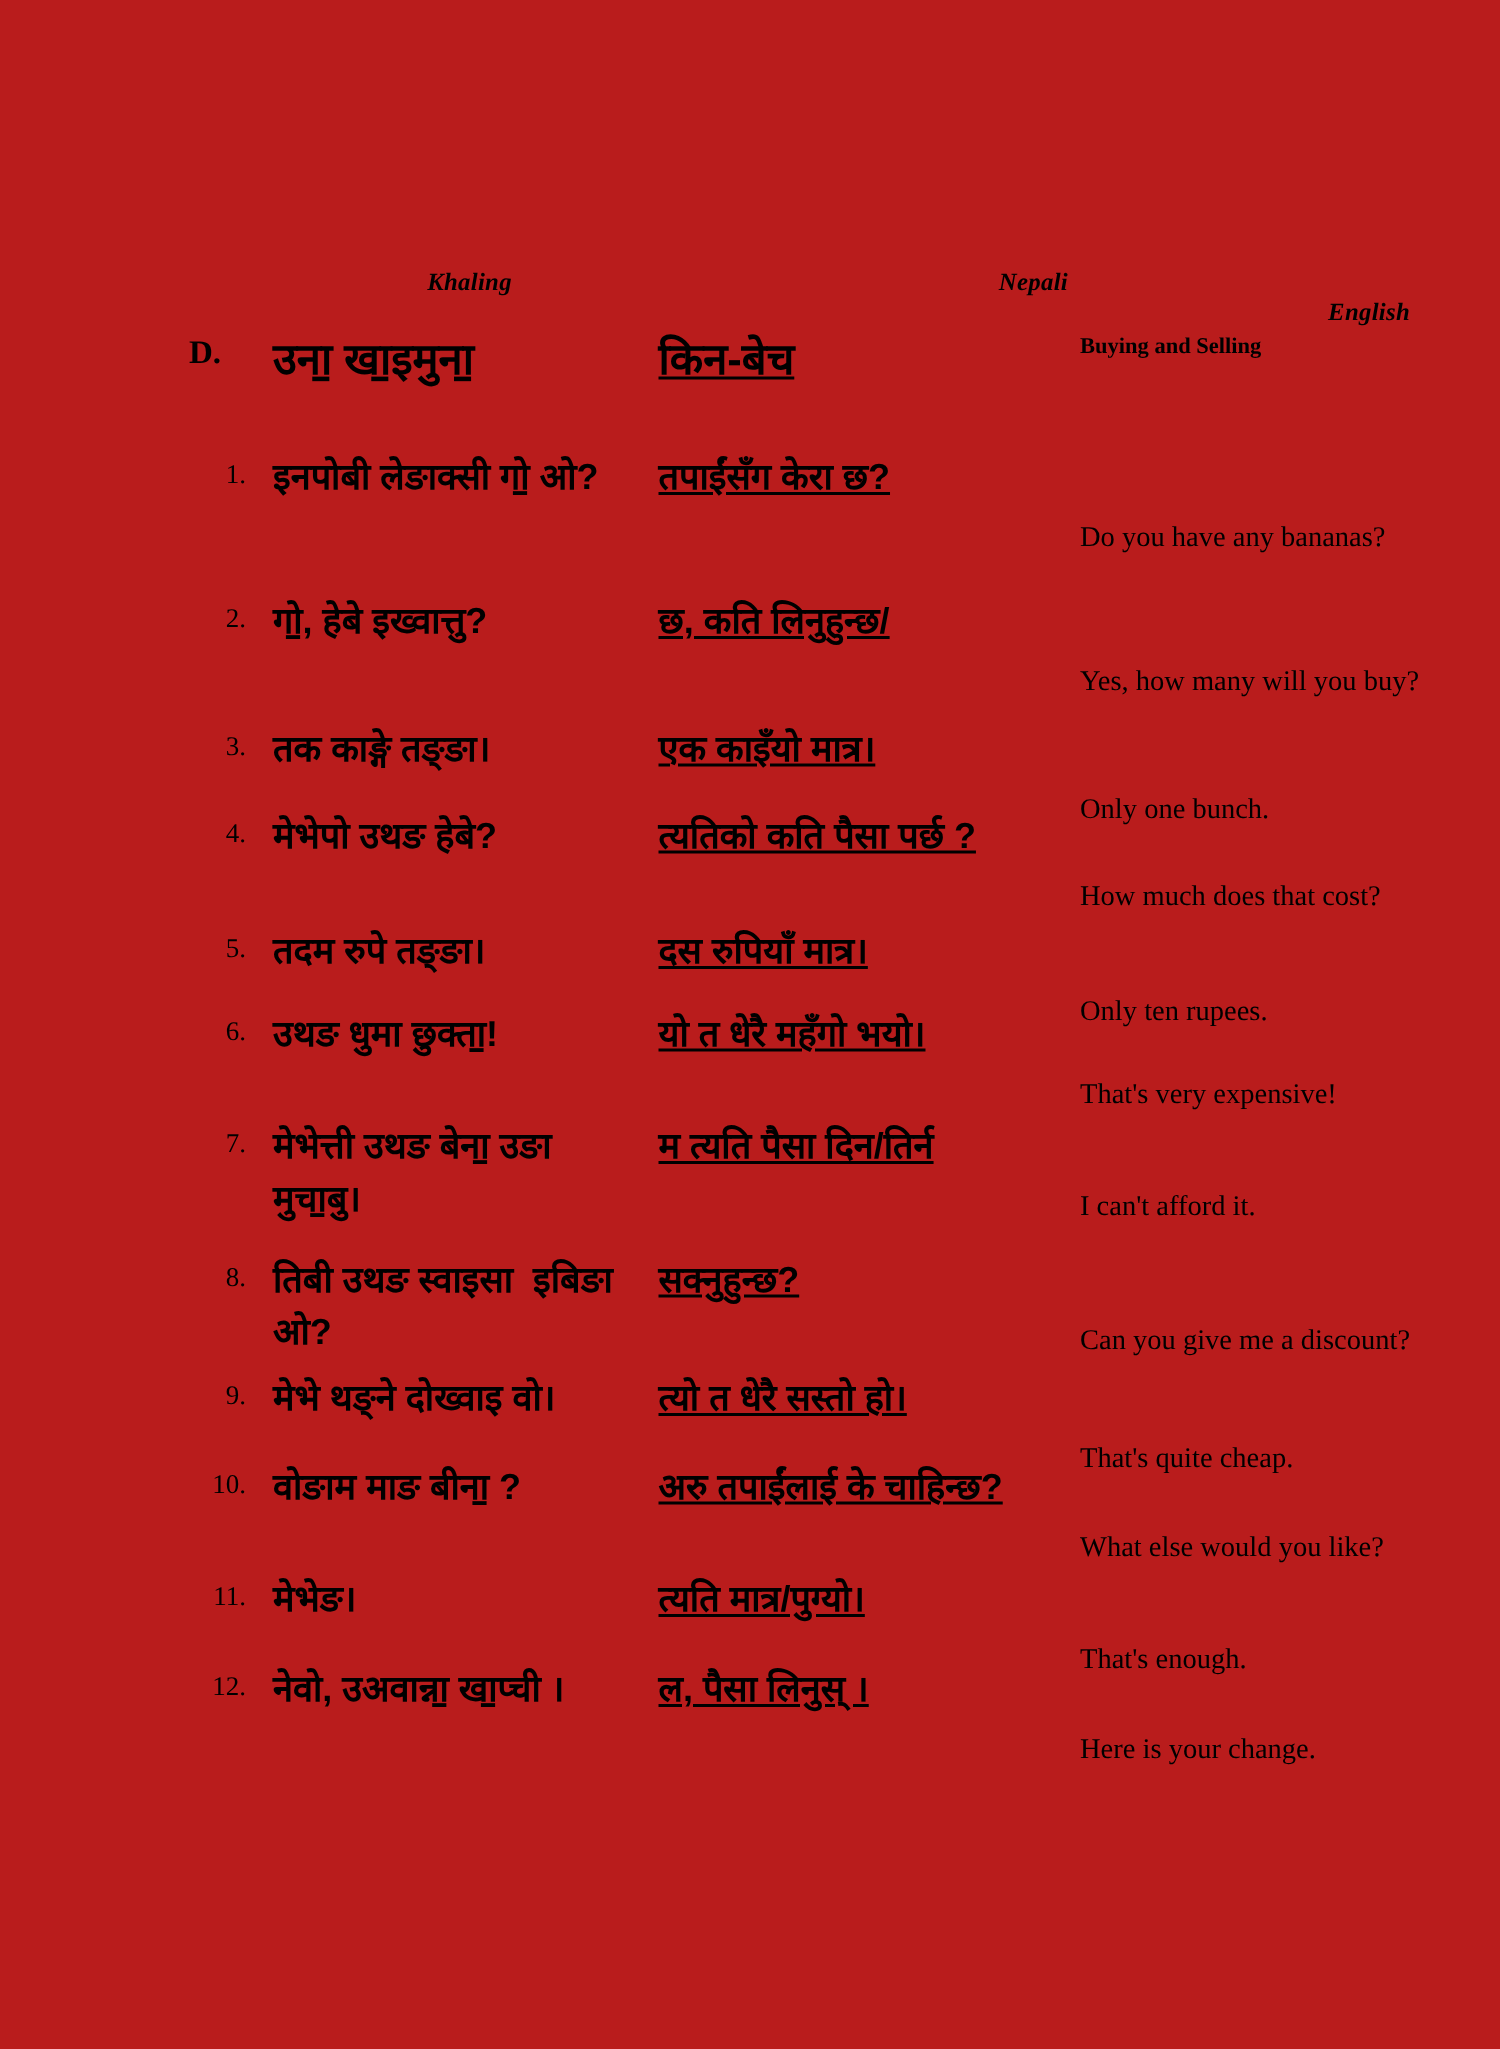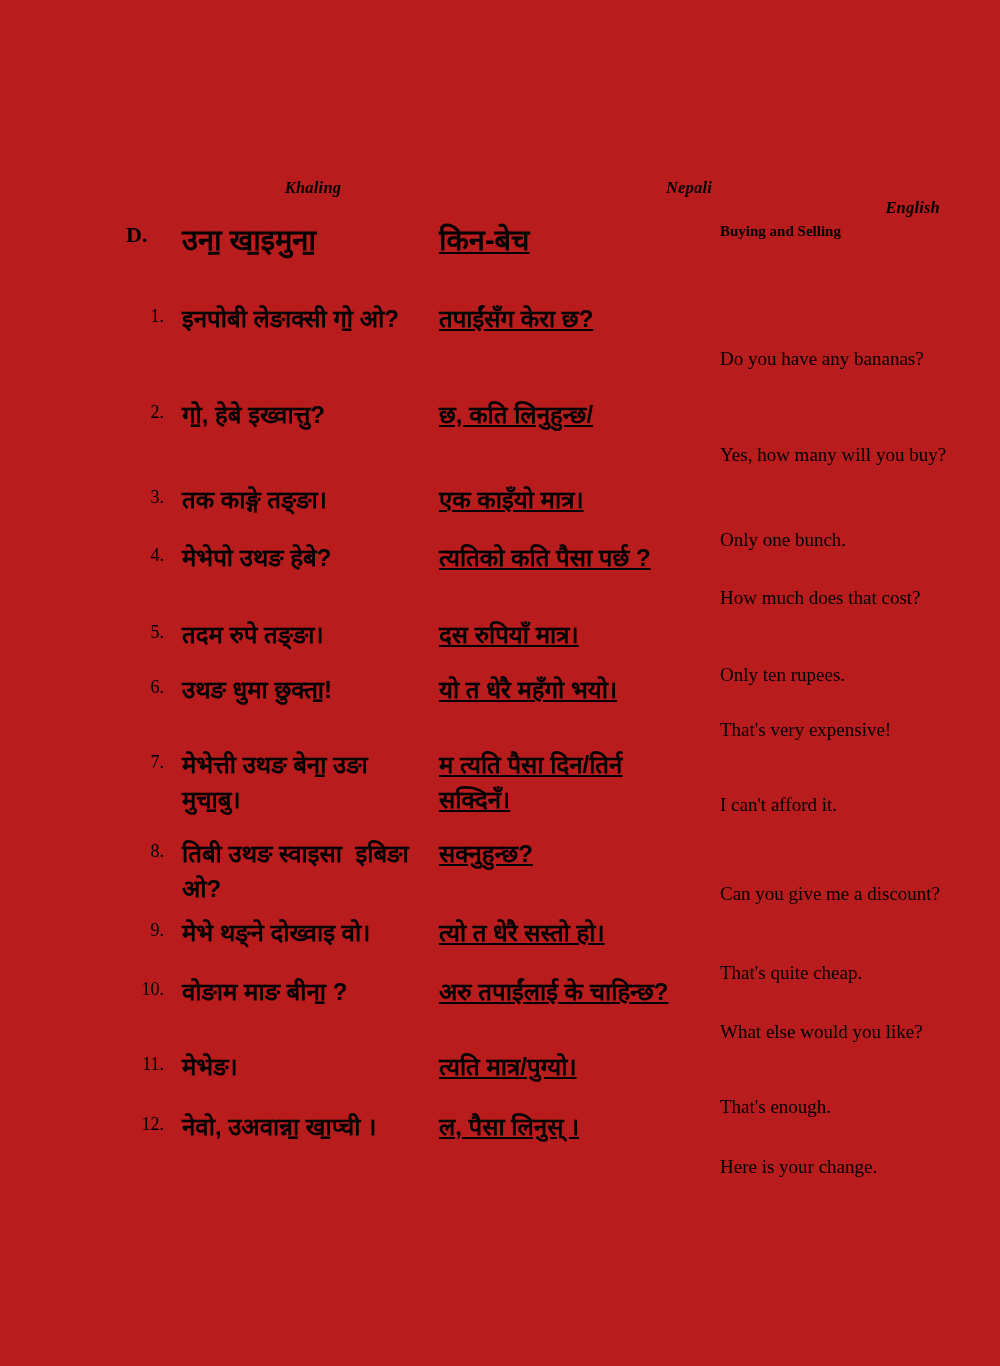--- a/index.html
+++ b/index.html
@@ -185,21 +185,20 @@
         </div>
       </div>
       <div class="entry" style="top: 748px;">
         <div class="col-num">7.</div>
         <div class="col-khaling">
           <span class="nowrap-line">मेभेत्ती उथङ बेना॒ उङा</span>
           <span class="nowrap-line">मुचा॒बु।</span>
         </div>
         <div class="col-nepali">
           <span class="nowrap-line">म त्यति पैसा दिन/तिर्न</span>
-          <span class="nowrap-line">सक्दिनँ।</span>
         </div>
         <div class="col-english">
           <span class="nowrap-line">I can't afford it.</span>
         </div>
       </div>
       <div class="entry" style="top: 837px;">
         <div class="col-num">8.</div>
         <div class="col-khaling">
           <span class="nowrap-line">तिबी उथङ स्वाइसा  इबिङा</span>
           <span class="nowrap-line">ओ?</span>

